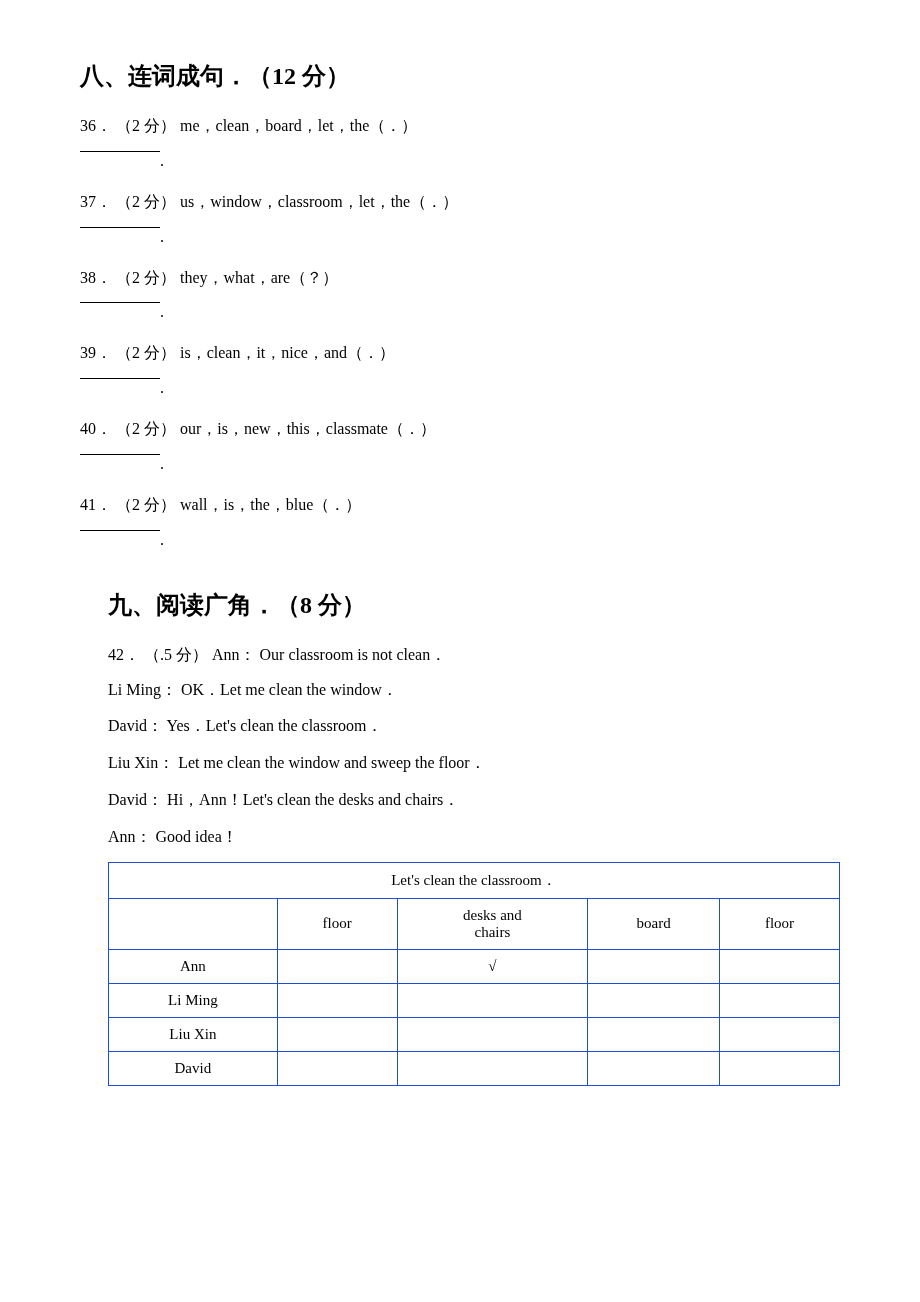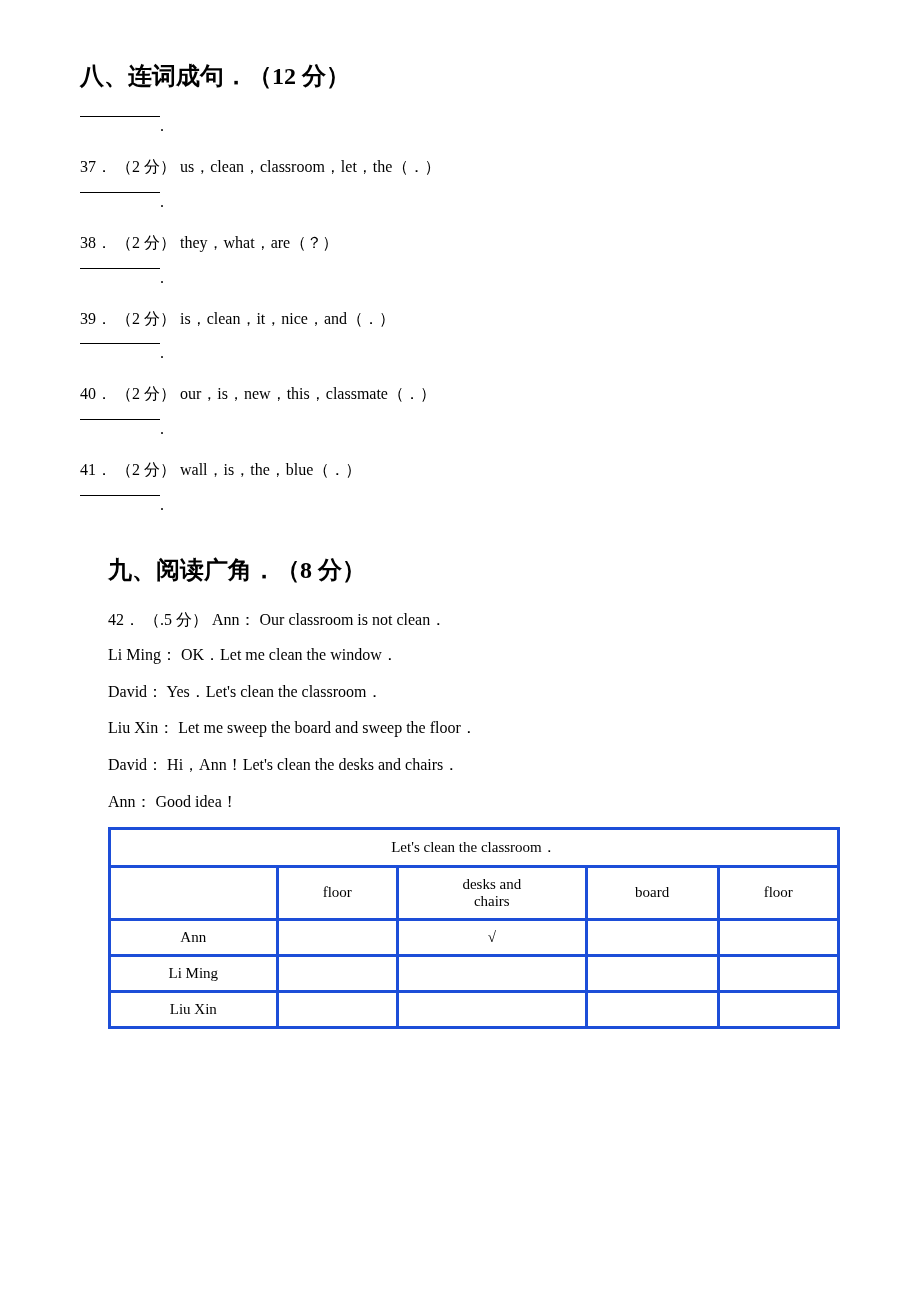--- a/index.html
+++ b/index.html
@@ -55,21 +55,21 @@
       line-height: 1.8;
     }
 
     table {
       border-collapse: collapse;
       width: 100%;
       margin-top: 10px;
     }
 
     table td, table th {
-      border: 3px solid #1d4ed8;
+      border: 1px solid #1d4ed8;
       padding: 8px 10px;
       text-align: center;
       font-size: 15px;
     }
 
     table td:first-child {
       text-align: center;
     }
 
     .table-header-row td {
@@ -85,30 +85,35 @@
       font-size: 15px;
     }
   </style>
 </head>
 <body>
 
 <div class="section-8">
   <div class="section-title">八、连词成句．（12 分）</div>
 
   <div class="question-block">
+    <div class="question-line">
+      <span>36．</span>
+      <span>（2 分）</span>
+      <span>me，clean，board，let，the（．）</span>
+    </div>
     <div>
       <span class="answer-line"></span><span class="answer-period">.</span>
     </div>
   </div>
 
   <div class="question-block">
     <div class="question-line">
       <span>37．</span>
       <span>（2 分）</span>
-      <span>us，clean，classroom，let，the（．）</span>
+      <span>us，window，classroom，let，the（．）</span>
     </div>
     <div>
       <span class="answer-line"></span><span class="answer-period">.</span>
     </div>
   </div>
 
   <div class="question-block">
     <div class="question-line">
       <span>38．</span>
       <span>（2 分）</span>
@@ -170,21 +175,21 @@
     <span>OK．Let me clean the window．</span>
   </div>
 
   <div class="dialogue-block">
     <span>David：</span>
     <span>Yes．Let's clean the classroom．</span>
   </div>
 
   <div class="dialogue-block">
     <span>Liu Xin：</span>
-    <span>Let me sweep the board and sweep the floor．</span>
+    <span>Let me clean the window and sweep the floor．</span>
   </div>
 
   <div class="dialogue-block">
     <span>David：</span>
     <span>Hi，Ann！Let's clean the desks and chairs．</span>
   </div>
 
   <div class="dialogue-block">
     <span>Ann：</span>
     <span>Good idea！</span>
@@ -216,15 +221,22 @@
       <td></td>
       <td></td>
     </tr>
     <tr>
       <td>Liu Xin</td>
       <td></td>
       <td></td>
       <td></td>
       <td></td>
     </tr>
+    <tr>
+      <td>David</td>
+      <td></td>
+      <td></td>
+      <td></td>
+      <td></td>
+    </tr>
   </tbody>
     </table>
 </div>
 
 </body></html>

